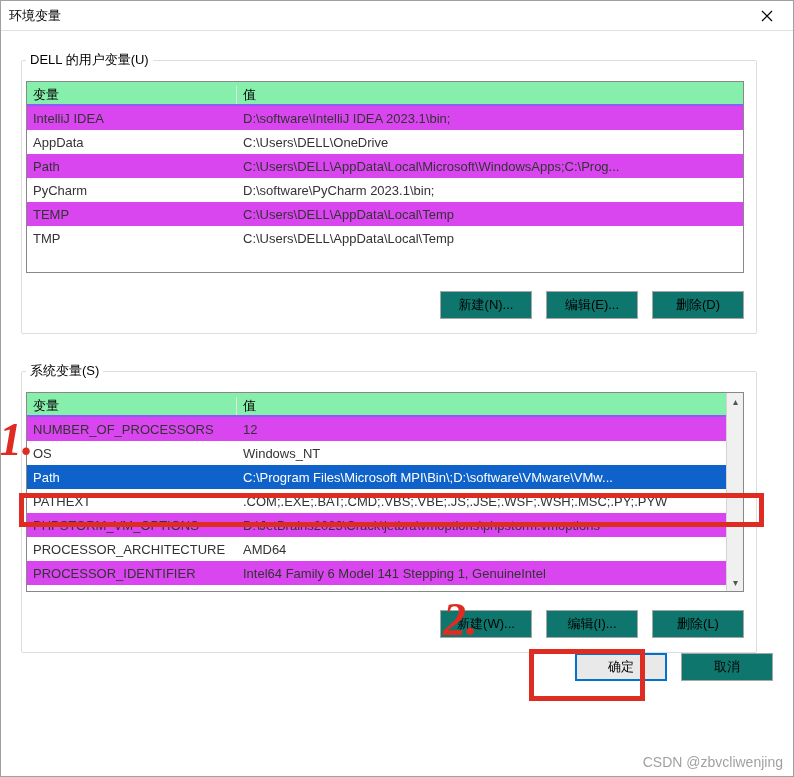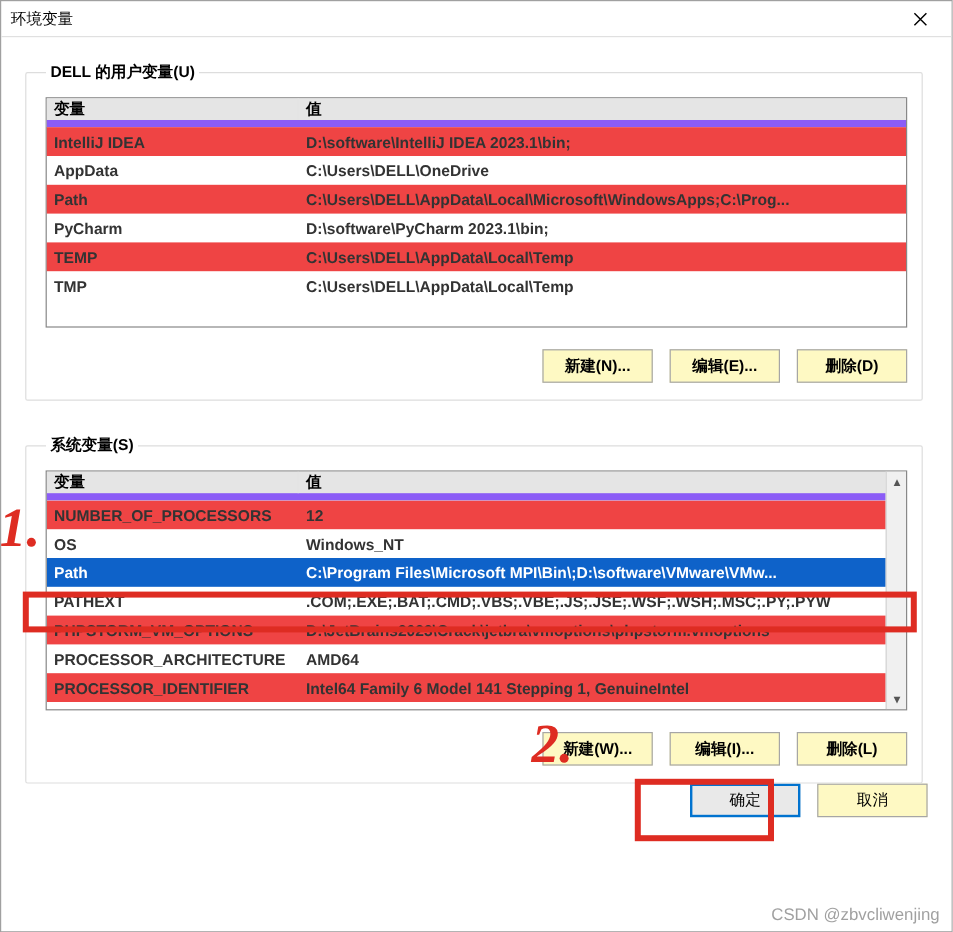--- a/index.html
+++ b/index.html
@@ -30,65 +30,64 @@
     display: flex; align-items: center; justify-content: center;
     font-size: 14px;
     cursor: pointer;
   }
   .content {
     padding: 20px 20px 18px 20px;
   }
   fieldset.group {
     border: 1px solid #ddd;
     border-radius: 2px;
-    padding: 12px 12px 14px 16px;
-    margin: 0 4px 28px 0;
+    padding: 12px 12px 14px 4px;
+    margin: 0 16px 28px 0;
     position: relative;
-    font-weight: bold;
   }
   fieldset.group legend {
     font-size: 13px;
     padding: 0 4px;
   }
   .table-wrap {
     border: 1px solid #888;
     background: #fff;
   }
   .table-head {
     display: flex;
-    border-bottom: 6px solid #8b5cf6;
+    border-bottom: 2px solid #8b5cf6;
     font-size: 13px;
     height: 24px;
-    align-items: center;
-    background: #e5e5e5;
+    align-items: flex-end;
+    background: #86efac;
   }
   .col-var { width: 210px; padding-left: 6px; border-right: 1px solid #e4e4e4; }
   .col-val { flex: 1; padding-left: 6px; overflow: hidden; white-space: nowrap; text-overflow: ellipsis; }
   .rows { }
   .row {
     display: flex;
     height: 24px;
     align-items: center;
     font-size: 13px;
     color: #333;
   }
-  .row.alt { background: #ef4444; }
+  .row.alt { background: #d946ef; }
   .row .col-var { border-right: none; }
   .row.selected { background: #0e62c9; color: #fff; }
   .btn-row {
     display: flex;
     justify-content: flex-end;
     gap: 14px;
     margin-top: 18px;
   }
   .btn {
     height: 28px;
     min-width: 92px;
     border: 1px solid #a6a6a6;
-    background: #fef9c3;
+    background: #0f766e;
     font-size: 13px;
     display: inline-flex;
     align-items: center;
     justify-content: center;
     cursor: pointer;
     padding: 0 8px;
   }
   .btn.primary { border: 2px solid #0173cf; background: #e9e9e9; }
   .bottom-btn-row {
     display: flex;

